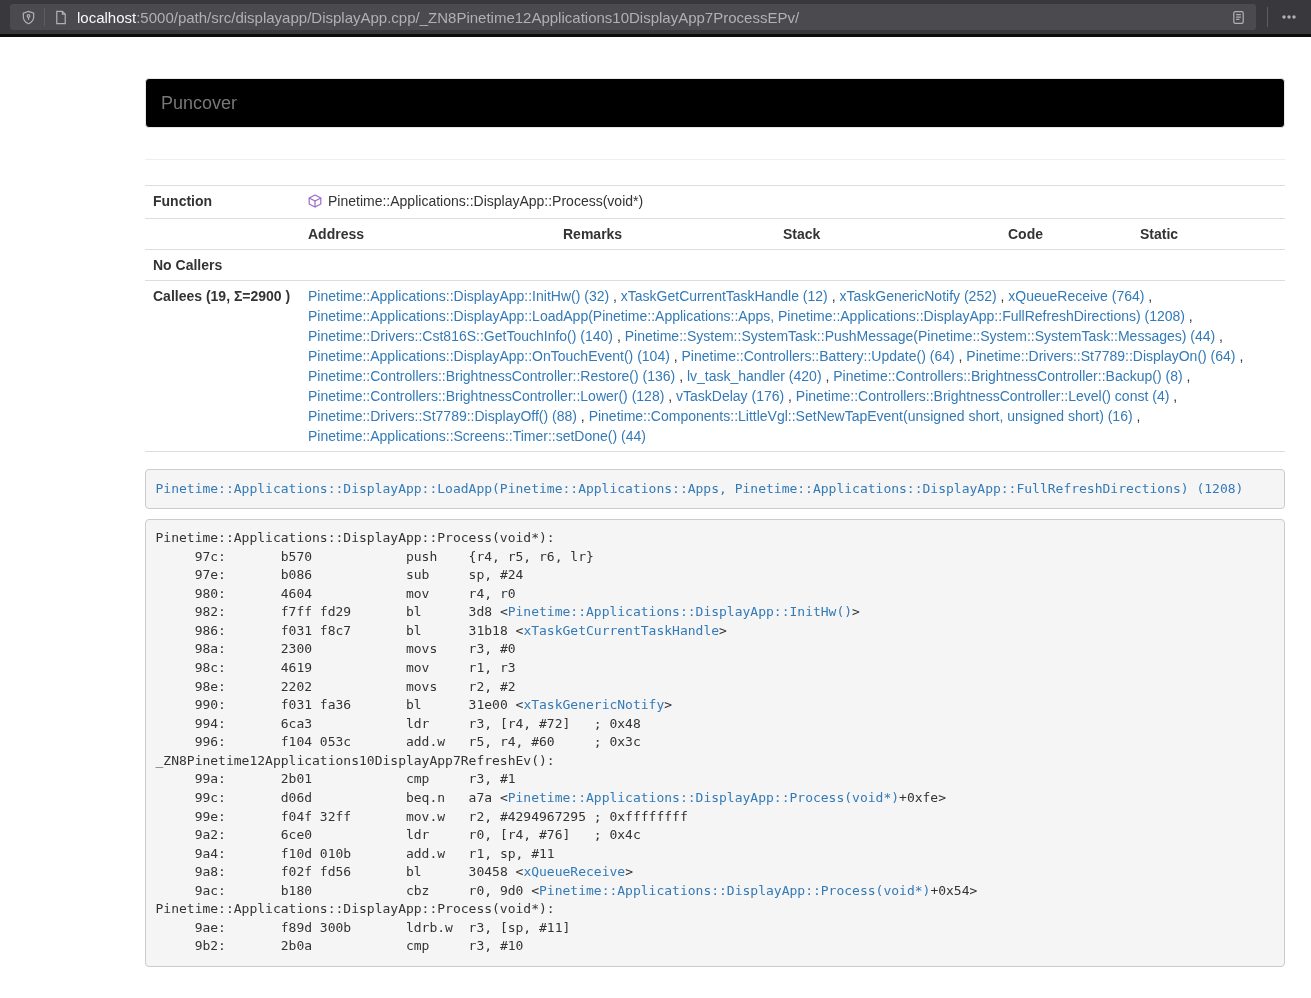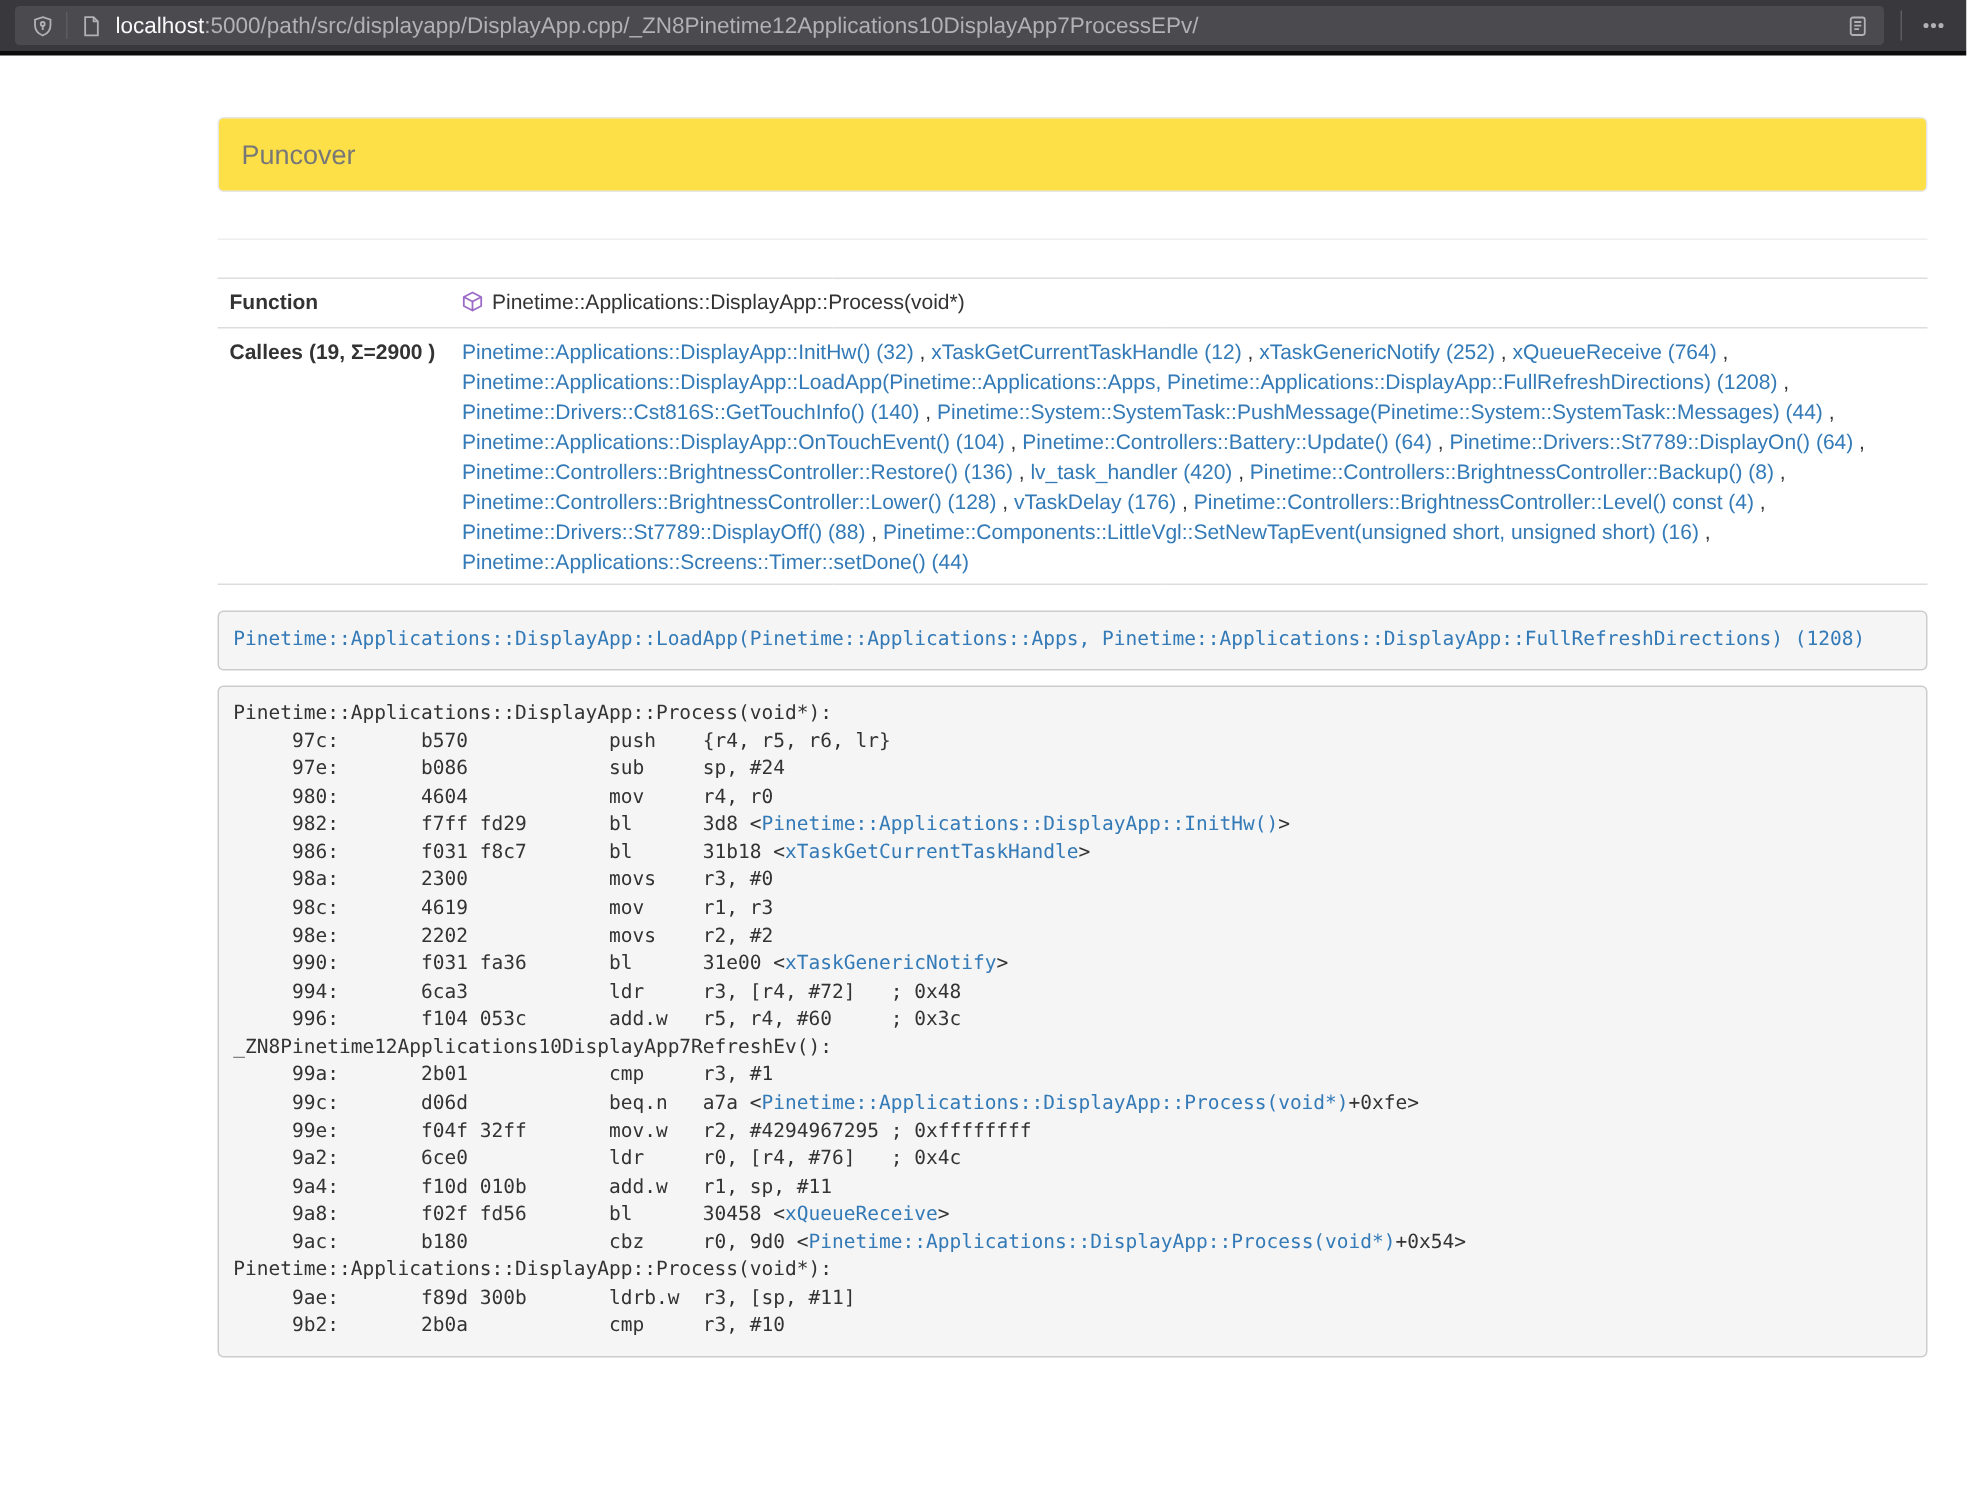--- a/index.html
+++ b/index.html
@@ -13,21 +13,21 @@
   .ub-divider { width: 1px; height: 18px; background: #5c5c61; flex: 0 0 auto; }
   .url-text { flex: 1; font-size: 15px; white-space: nowrap; overflow: hidden; color: #b1b1b3; }
   .url-host { color: #f9f9fa; }
   .url-rest { color: #b1b1b3; }
   .tb-divider { width: 1px; height: 20px; background: #5c5c61; margin: 0 9px 0 11px; }
   .menu-btn { background: none; border: 0; cursor: pointer; display: inline-flex; align-items: center; padding: 4px; }
   .black-strip { height: 3px; background: #0c0c0d; }
 
   
   .container { width: 1140px; margin-left: 145px; }
-  .navbar { margin-top: 41px; height: 50px; background: #fde047; border: 1px solid #e7e7e7; border-radius: 4px; display: flex; align-items: center; padding: 0 15px; }
+  .navbar { margin-top: 41px; height: 50px; background: #000000; border: 1px solid #e7e7e7; border-radius: 4px; display: flex; align-items: center; padding: 0 15px; }
   .brand { font-size: 18px; color: #777; text-decoration: none; line-height: 20px; }
   hr { border: 0; border-top: 1px solid #eee; margin: 31px 0 19px; }
 
   a { color: #337ab7; text-decoration: none; }
 
   .breadcrumb { font-size: 15px; line-height: 20px; }
   .breadcrumb .sep { color: #ccc; }
   .breadcrumb .suffix { color: #777; }
 
   table.fn { width: 100%; border-collapse: collapse; margin-top: 25px; border-bottom: 1px solid #ddd; table-layout: fixed; }
@@ -106,20 +106,32 @@
         <span class="cube">
           <svg width="14" height="14" viewBox="0 0 14 14" fill="none" stroke="#9b6bc7" stroke-width="1.2" stroke-linejoin="round">
             <path d="M7 1 L12.8 4 L7 7 L1.2 4 Z"></path>
             <path d="M1.2 4 V10 L7 13 V7"></path>
             <path d="M12.8 4 V10 L7 13"></path>
           </svg>
         </span><span class="fn-name">Pinetime::Applications::DisplayApp::Process(void*)</span>
       </td>
     </tr>
     <tr>
+      <td></td>
+      <th>Address</th>
+      <th>Remarks</th>
+      <th>Stack</th>
+      <th>Code</th>
+      <th>Static</th>
+    </tr>
+    <tr>
+      <th>No Callers</th>
+      <td colspan="5"></td>
+    </tr>
+    <tr>
       <th>Callees (19, Σ=2900 )</th>
       <td colspan="5" class="callees-cell" id="callees"><a href="#">Pinetime::Applications::DisplayApp::InitHw() (32)</a> , <a href="#">xTaskGetCurrentTaskHandle (12)</a> , <a href="#">xTaskGenericNotify (252)</a> , <a href="#">xQueueReceive (764)</a> , <a href="#">Pinetime::Applications::DisplayApp::LoadApp(Pinetime::Applications::Apps, Pinetime::Applications::DisplayApp::FullRefreshDirections) (1208)</a> , <a href="#">Pinetime::Drivers::Cst816S::GetTouchInfo() (140)</a> , <a href="#">Pinetime::System::SystemTask::PushMessage(Pinetime::System::SystemTask::Messages) (44)</a> , <a href="#">Pinetime::Applications::DisplayApp::OnTouchEvent() (104)</a> , <a href="#">Pinetime::Controllers::Battery::Update() (64)</a> , <a href="#">Pinetime::Drivers::St7789::DisplayOn() (64)</a> , <a href="#">Pinetime::Controllers::BrightnessController::Restore() (136)</a> , <a href="#">lv_task_handler (420)</a> , <a href="#">Pinetime::Controllers::BrightnessController::Backup() (8)</a> , <a href="#">Pinetime::Controllers::BrightnessController::Lower() (128)</a> , <a href="#">vTaskDelay (176)</a> , <a href="#">Pinetime::Controllers::BrightnessController::Level() const (4)</a> , <a href="#">Pinetime::Drivers::St7789::DisplayOff() (88)</a> , <a href="#">Pinetime::Components::LittleVgl::SetNewTapEvent(unsigned short, unsigned short) (16)</a> , <a href="#">Pinetime::Applications::Screens::Timer::setDone() (44)</a></td>
     </tr>
   </tbody>
     </table>
 
   <pre class="snippet"><a href="#">Pinetime::Applications::DisplayApp::LoadApp(Pinetime::Applications::Apps, Pinetime::Applications::DisplayApp::FullRefreshDirections) (1208)</a></pre>
 
   <pre class="asm" id="asm">Pinetime::Applications::DisplayApp::Process(void*):
      97c:	b570      	push	{r4, r5, r6, lr}

